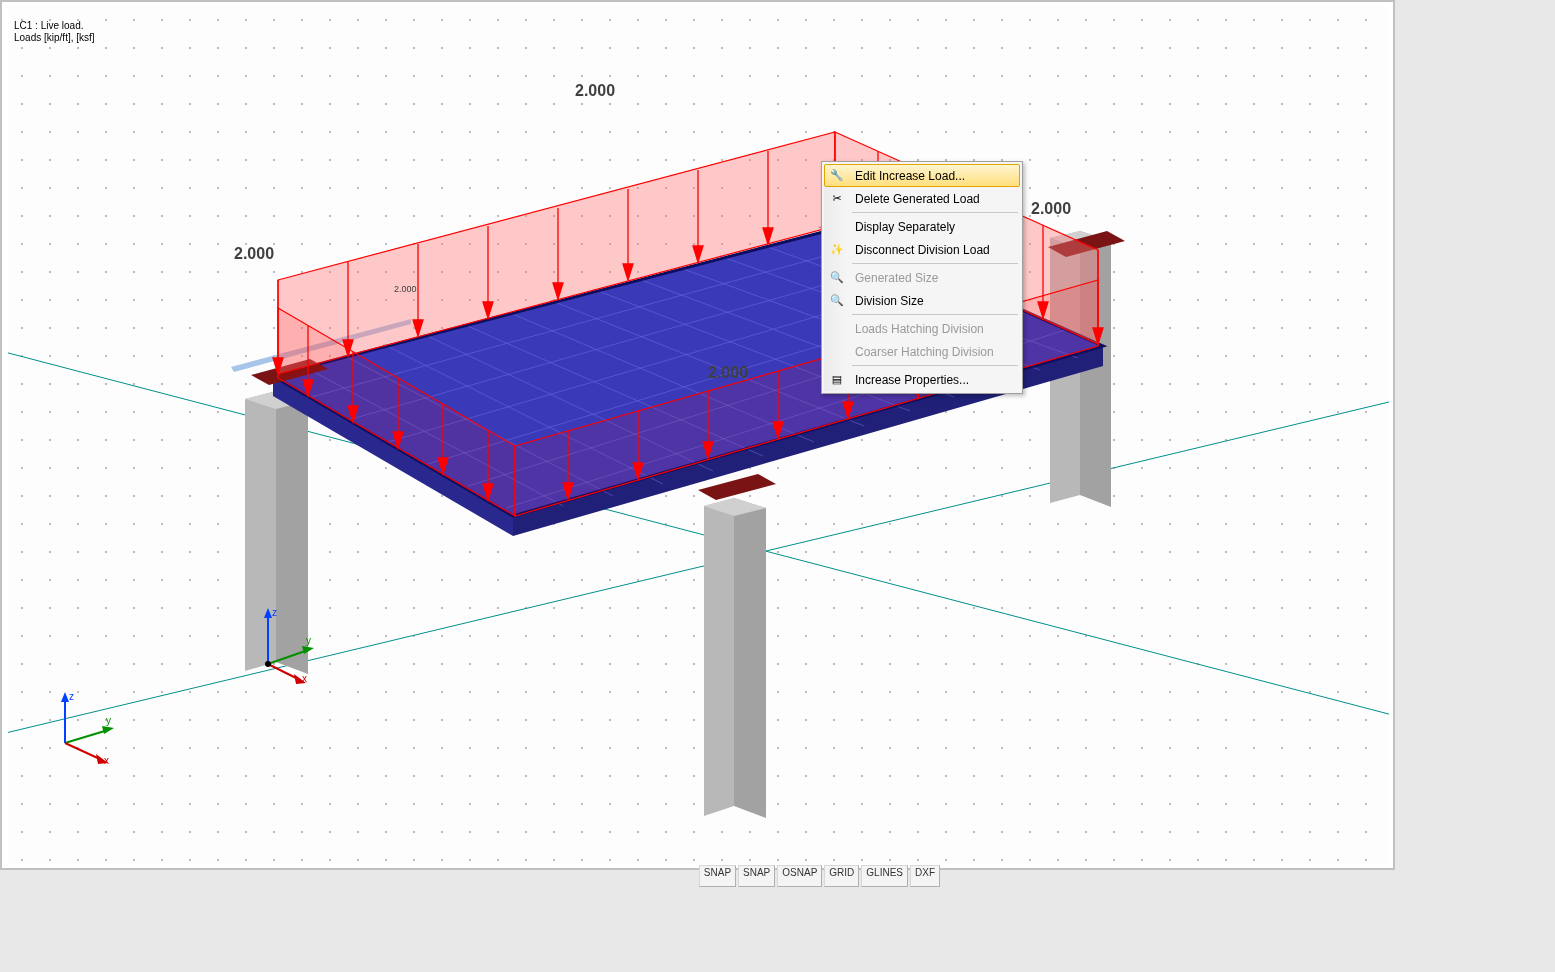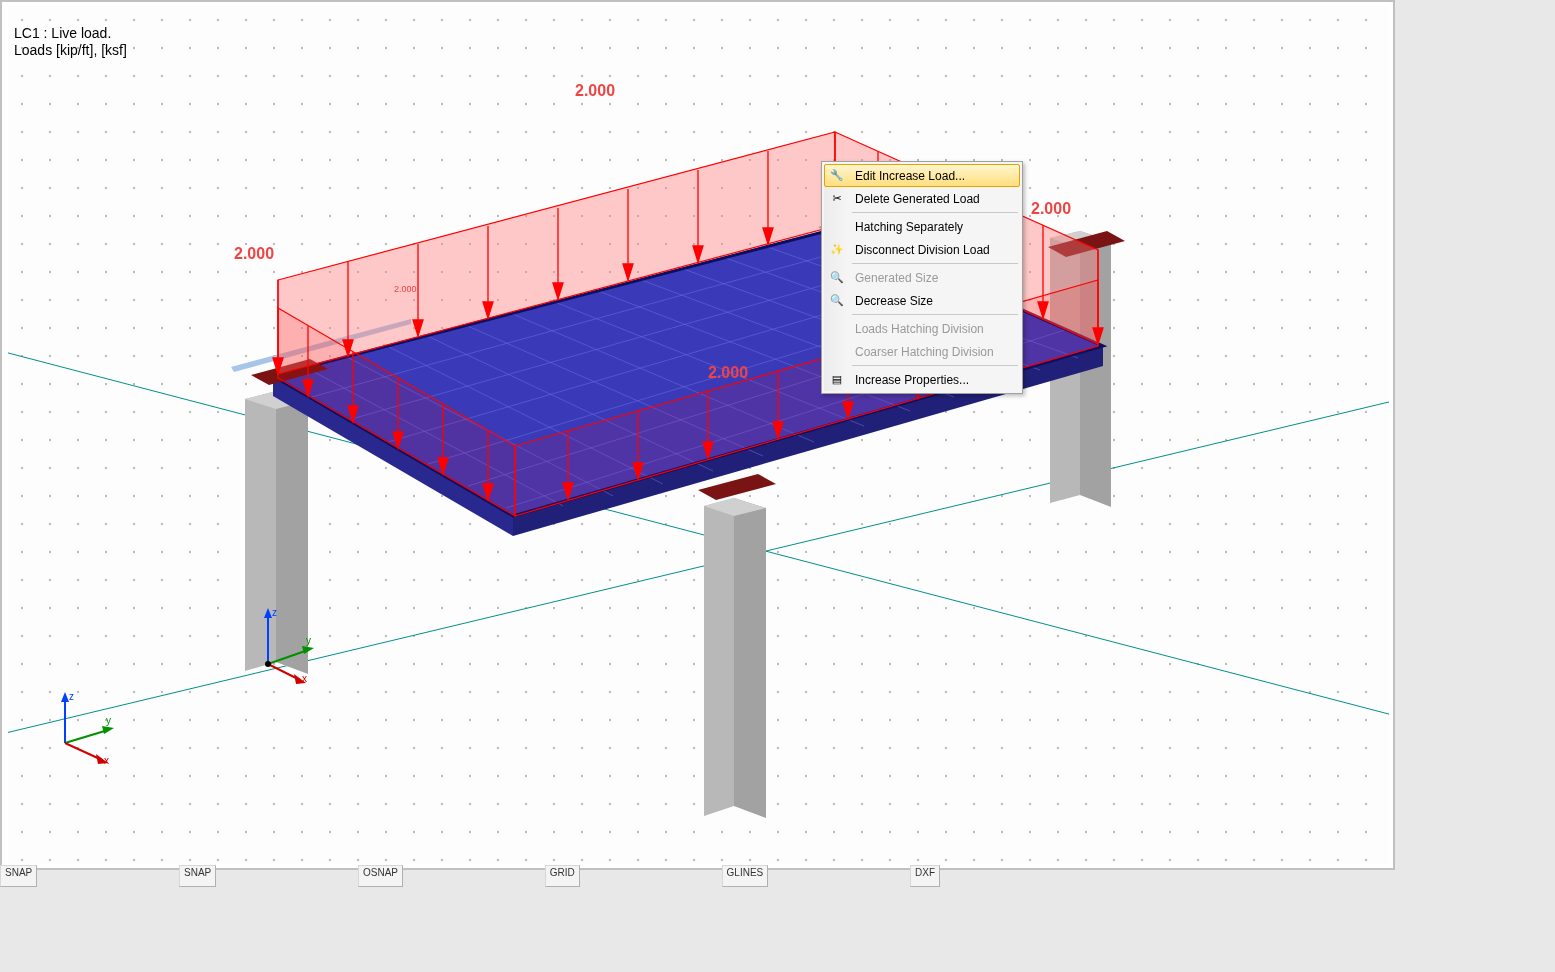--- a/index.html
+++ b/index.html
@@ -35,21 +35,21 @@
     position: absolute;
     inset: 0;
     background-image: radial-gradient(#bbb 0.8px, transparent 0.8px);
     background-size: 28px 28px;
   }
 
   
   .info-text {
     position: absolute;
     left: 6px; top: 2px;
-    font-size: 14px;
+    font-size: 10px;
     color: #000;
     line-height: 1.2;
     white-space: pre;
     pointer-events: none;
   }
 
   
   svg.scene { position: absolute; inset: 0; width: 100%; height: 100%; }
 
   
@@ -96,36 +96,36 @@
     left: 4px; top: 50%;
     transform: translateY(-50%);
     width: 16px; height: 16px;
     display: flex; align-items: center; justify-content: center;
     font-size: 11px;
   }
 
   
   .load-label {
     position: absolute;
-    color: #ef4444;
+    color: #404040;
     font-weight: bold;
     font-size: 16px;
     font-family: Arial, sans-serif;
   }
 
   
   .status-bar {
     position: absolute;
     left: 0;
     top: 865px;
     width: 1395px;
     height: 22px;
     display: flex;
-    justify-content: space-between;
-    gap: 8px;
+    justify-content: flex-end;
+    gap: 2px;
     padding-right: 455px;
   }
   .status-btn {
     border: 1px solid #b0b0b0;
     border-top-color: #d8d8d8;
     border-left-color: #d8d8d8;
     background: #f4f4f4;
     padding: 1px 4px;
     font-size: 10px;
     color: #333;
@@ -389,34 +389,34 @@
           <div class="ctx-item highlight">
             <span class="ctx-icon">🔧</span>
             <span>Edit Increase Load...</span>
           </div>
           <div class="ctx-item">
             <span class="ctx-icon">✂</span>
             <span>Delete Generated Load</span>
           </div>
           <div class="ctx-sep"></div>
           <div class="ctx-item">
-            <span>Hatching Separately</span>
+            <span>Display Separately</span>
           </div>
           <div class="ctx-item">
             <span class="ctx-icon">✨</span>
             <span>Disconnect Division Load</span>
           </div>
           <div class="ctx-sep"></div>
           <div class="ctx-item disabled">
             <span class="ctx-icon">🔍</span>
             <span>Generated Size</span>
           </div>
           <div class="ctx-item">
             <span class="ctx-icon">🔍</span>
-            <span>Decrease Size</span>
+            <span>Division Size</span>
           </div>
           <div class="ctx-sep"></div>
           <div class="ctx-item disabled">
             <span>Loads Hatching Division</span>
           </div>
           <div class="ctx-item disabled">
             <span>Coarser Hatching Division</span>
           </div>
           <div class="ctx-sep"></div>
           <div class="ctx-item">

